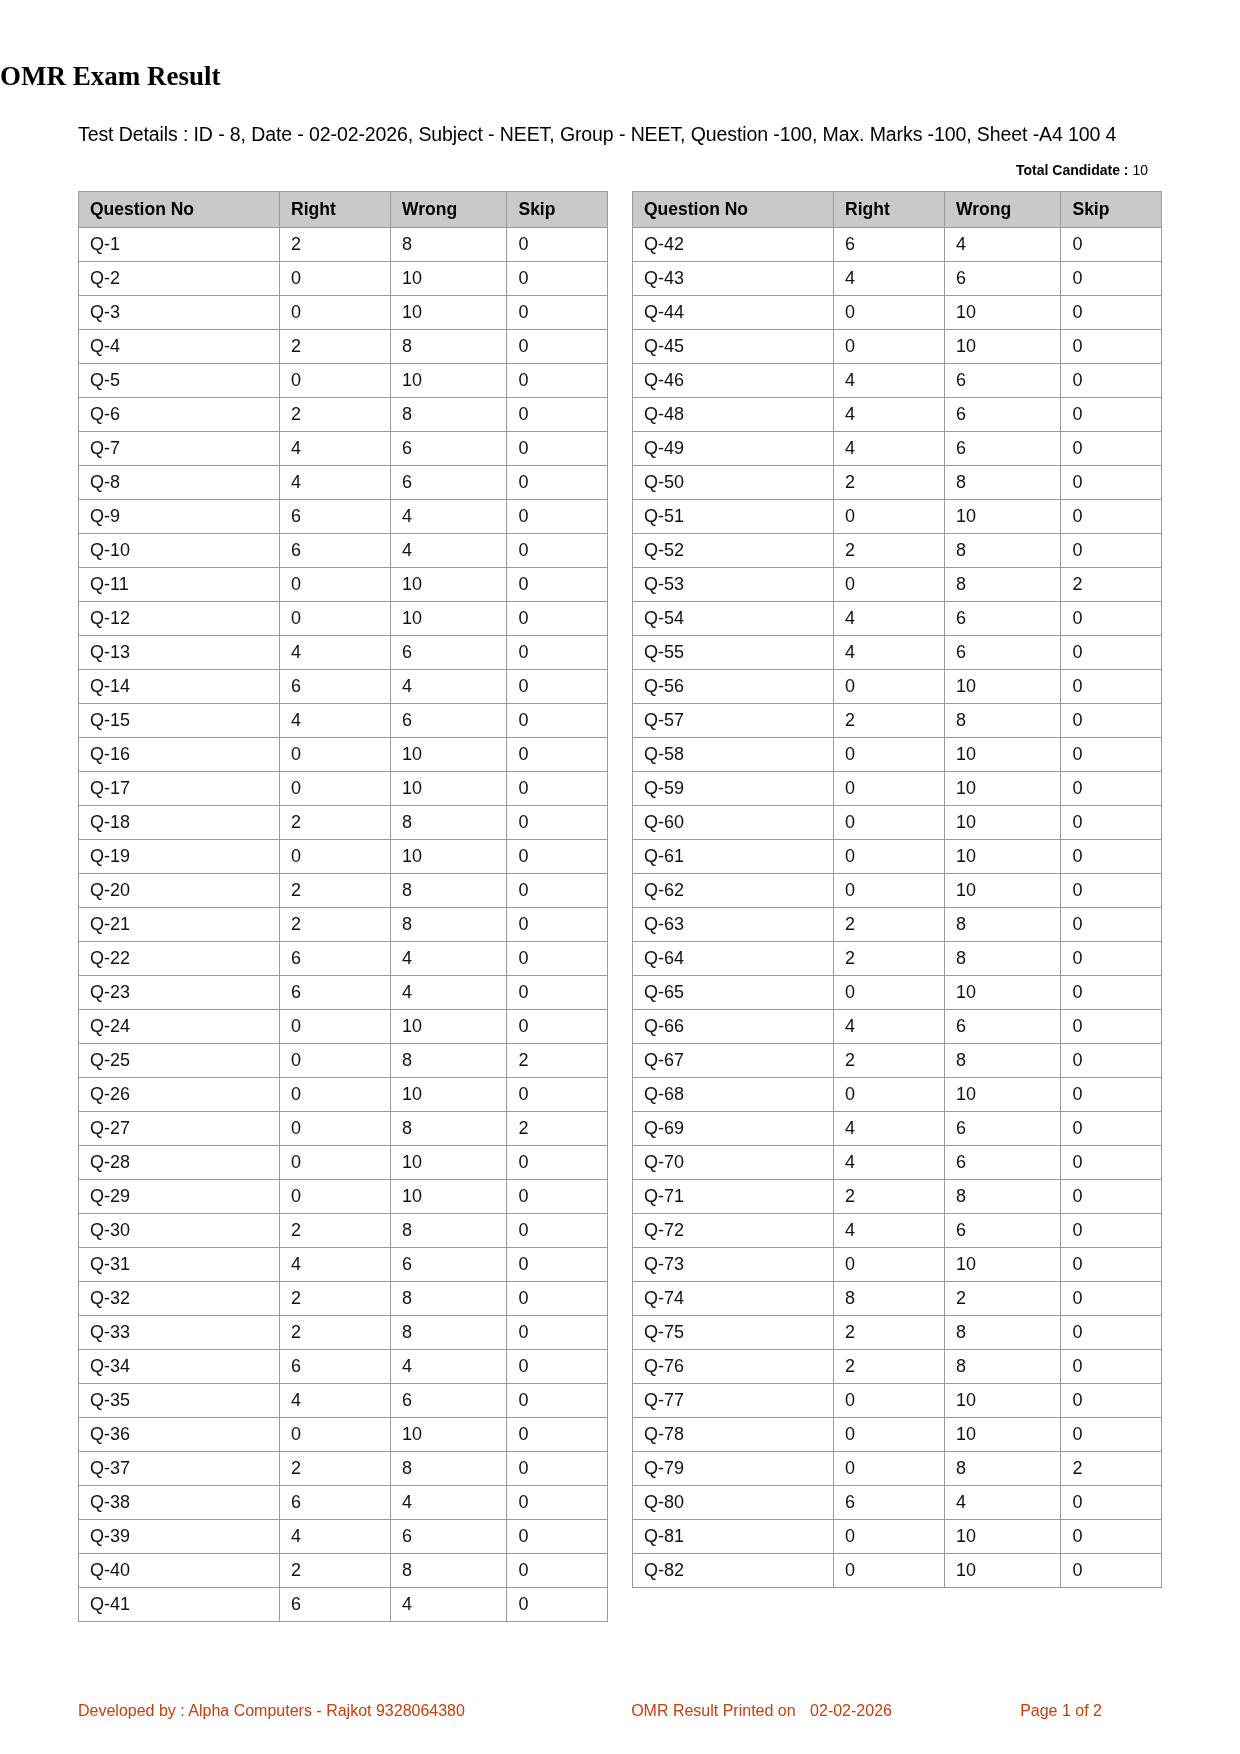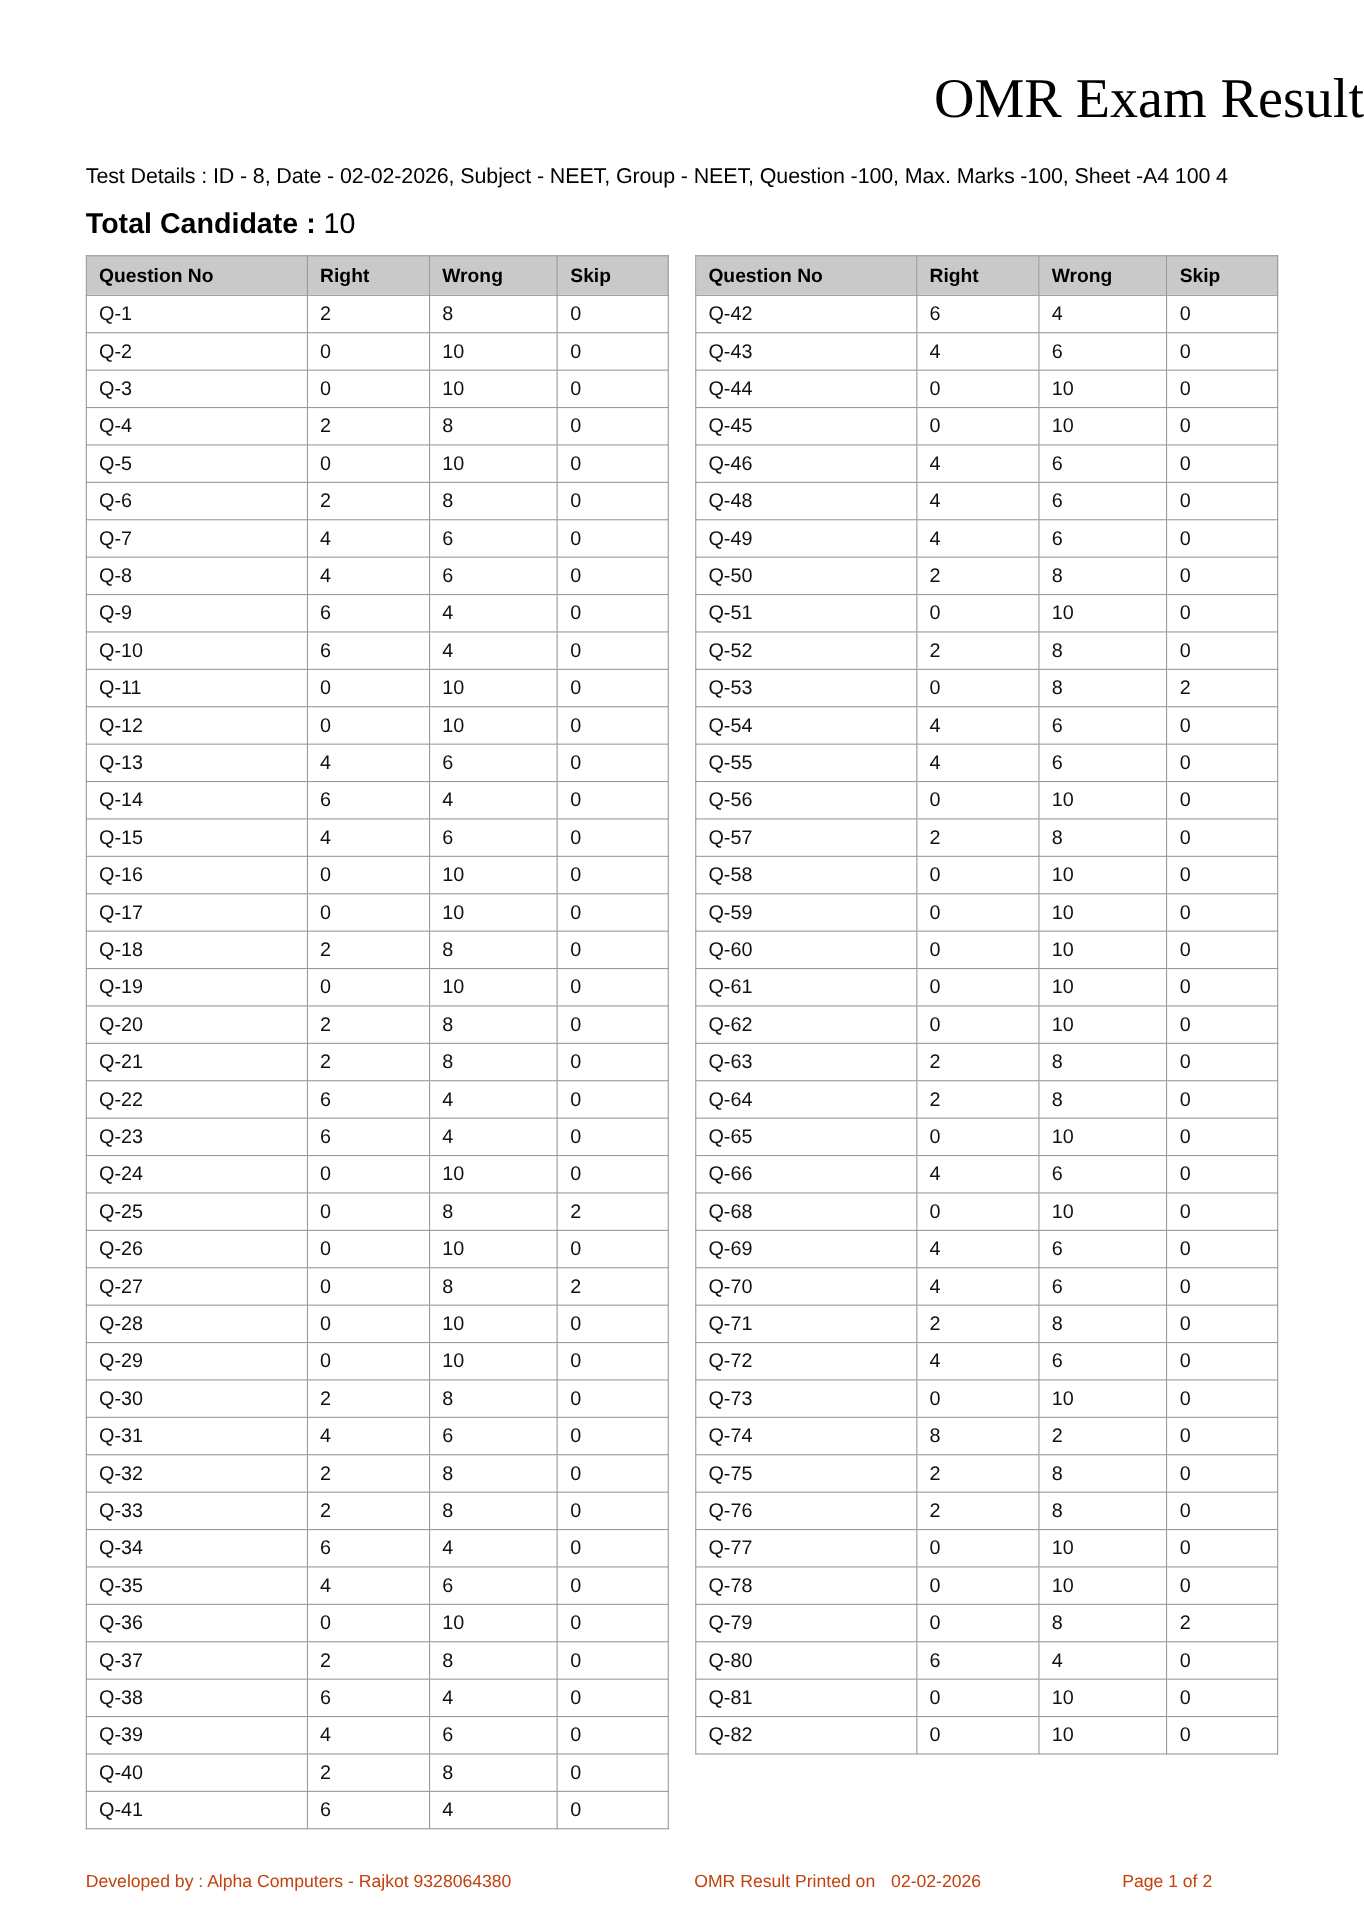--- a/index.html
+++ b/index.html
@@ -16,41 +16,42 @@
     overflow: hidden;
   }
   .page {
     width: 1240px;
     height: 1754px;
     box-sizing: border-box;
     padding: 0;
     position: relative;
   }
   .doc-title {
-    text-align: right;
+    text-align: left;
     font-family: "Liberation Serif", serif;
-    font-weight: normal;
-    font-size: 51px;
+    font-weight: bold;
+    font-size: 27px;
     letter-spacing: 0px;
     margin: 0;
     padding-top: 62px;
     line-height: 1.1;
   }
   .test-details {
     margin: 0;
     padding: 28px 78px 0 78px;
     font-size: 19.5px;
     line-height: 1.45;
     font-weight: 400;
     color: #000000;
     letter-spacing: -0.1px;
   }
   .total-row {
     padding: 14px 92px 0 78px;
-    font-size: 26px;
+    text-align: right;
+    font-size: 14px;
     line-height: 1.2;
   }
   .total-label {
     font-weight: bold;
   }
   .total-value {
     font-weight: 400;
   }
   .tables-wrap {
     display: flex;
@@ -541,20 +542,26 @@
             <td>10</td>
             <td>0</td>
           </tr>
           <tr>
             <td>Q-66</td>
             <td>4</td>
             <td>6</td>
             <td>0</td>
           </tr>
           <tr>
+            <td>Q-67</td>
+            <td>2</td>
+            <td>8</td>
+            <td>0</td>
+          </tr>
+          <tr>
             <td>Q-68</td>
             <td>0</td>
             <td>10</td>
             <td>0</td>
           </tr>
           <tr>
             <td>Q-69</td>
             <td>4</td>
             <td>6</td>
             <td>0</td>

